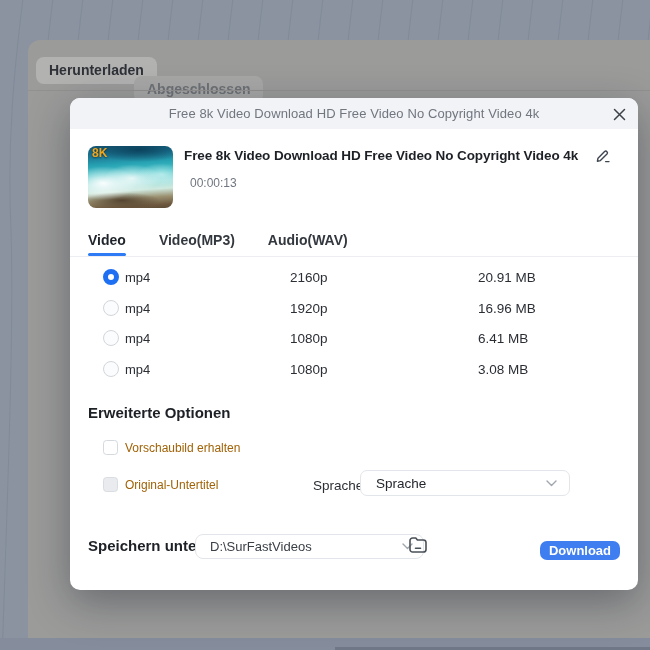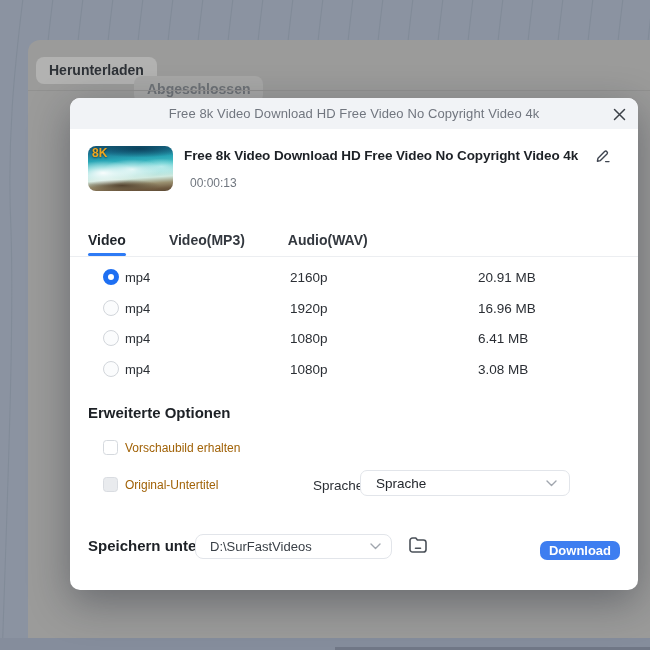--- a/index.html
+++ b/index.html
@@ -38,41 +38,41 @@
     display:flex;align-items:center;justify-content:center;
   }
   .modal-header-title{font-size:13px;color:#71767f;letter-spacing:.1px;}
   .close-btn{
     position:absolute;right:9px;top:6px;width:20px;height:20px;
     display:flex;align-items:center;justify-content:center;
     background:transparent;border:0;padding:0;cursor:pointer;
   }
 
   .thumb{
-    position:absolute;left:18px;top:48px;width:85px;height:45px;border-radius:8px;overflow:hidden;
+    position:absolute;left:18px;top:48px;width:85px;height:62px;border-radius:8px;overflow:hidden;
     background:
       radial-gradient(80% 28% at 60% 6%, rgba(10,62,88,.9), rgba(10,62,88,0) 70%),
       radial-gradient(55% 38% at 18% 60%, rgba(255,255,255,.95), rgba(255,255,255,0) 72%),
       radial-gradient(48% 32% at 52% 52%, rgba(255,255,255,.8), rgba(255,255,255,0) 70%),
       radial-gradient(40% 26% at 86% 46%, rgba(225,250,250,.65), rgba(255,255,255,0) 70%),
       radial-gradient(60% 18% at 40% 88%, rgba(74,56,38,.85), rgba(74,56,38,0) 75%),
       linear-gradient(176deg,#14536f 0%,#1b7492 15%,#27a3b4 30%,#49c4c8 45%,#9fe0dd 58%,#cfe9df 70%,#9a9070 82%,#6f5a40 93%,#5c4a35 100%);
   }
   .thumb-badge{
     position:absolute;top:0px;left:4px;font-size:12px;font-weight:800;color:#f0a51d;
     text-shadow:0 1px 2px rgba(0,0,0,.45);letter-spacing:.2px;
   }
   .video-title{
     position:absolute;left:114px;top:50px;white-space:nowrap;
     font-size:13.5px;font-weight:700;color:#1d2126;letter-spacing:-.1px;
   }
   .video-duration{position:absolute;left:120px;top:78px;font-size:12px;color:#70767f;}
   .edit-btn{position:absolute;right:25px;top:49px;width:20px;height:20px;background:none;border:0;padding:0;cursor:pointer;}
 
-  .tabs{position:absolute;left:18px;top:134px;display:flex;gap:43px;}
+  .tabs{position:absolute;left:18px;top:134px;display:flex;gap:33px;}
   .tab{font-size:14px;font-weight:600;color:#33383f;cursor:pointer;}
   .tab.active{color:#1f242a;font-weight:700;}
   .tabs-hairline{position:absolute;left:0;right:0;top:158px;height:1px;background:#eceef1;}
   .tab-underline{position:absolute;left:18px;top:155px;width:38px;height:3px;border-radius:2px;background:#2e7bf5;}
 
   .format-row{position:absolute;left:0;right:0;height:30px;}
   .format-row .radio{position:absolute;left:33px;top:7px;width:16px;height:16px;border-radius:50%;box-sizing:border-box;cursor:pointer;}
   .radio.on{border:5px solid #1e6ff2;background:#fff;}
   .radio.off{border:1.5px solid #d2d6db;background:#fbfcfd;}
   .format-row .fmt{position:absolute;left:55px;top:8px;font-size:13px;color:#2b2f35;}
@@ -86,21 +86,21 @@
   .cb-label{position:absolute;left:55px;font-size:12px;color:#a16207;}
   .cb-label.l1{top:343px;}
   .cb-label.l2{top:380px;}
   .lang-label{position:absolute;left:243px;top:380px;font-size:13.5px;color:#2b2f35;}
   .select{
     position:absolute;box-sizing:border-box;background:#fff;border:1px solid #e2e5ea;border-radius:7px;
     display:flex;align-items:center;cursor:pointer;
   }
   .select-lang{left:290px;top:372px;width:210px;height:26px;padding:0 12px 0 15px;}
   .select-lang .select-text{font-size:13.5px;color:#23272d;}
-  .select-path{left:125px;top:436px;width:197px;height:25px;padding:0 10px 0 14px;border-radius:8px;}
+  .select-path{left:125px;top:436px;width:229px;height:25px;padding:0 10px 0 14px;border-radius:8px;}
   .select-path .select-text{font-size:13px;color:#3a4047;}
   .select .chev{margin-left:auto;display:flex;}
 
   .save-label{position:absolute;left:18px;top:439px;font-size:15px;font-weight:700;color:#1d2126;}
   .folder-btn{position:absolute;left:335px;top:435px;width:26px;height:26px;background:none;border:0;padding:0;cursor:pointer;}
   .download-btn{
     position:absolute;left:470px;top:443px;width:80px;height:19px;
     background:#3e7ef0;border:0;border-radius:7px;color:#fff;
     font-size:13px;font-weight:600;font-family:inherit;cursor:pointer;
     display:flex;align-items:center;justify-content:center;

